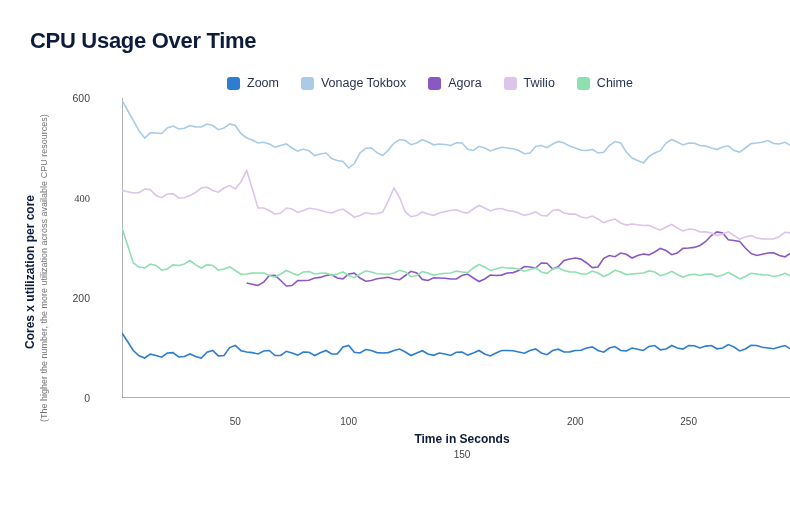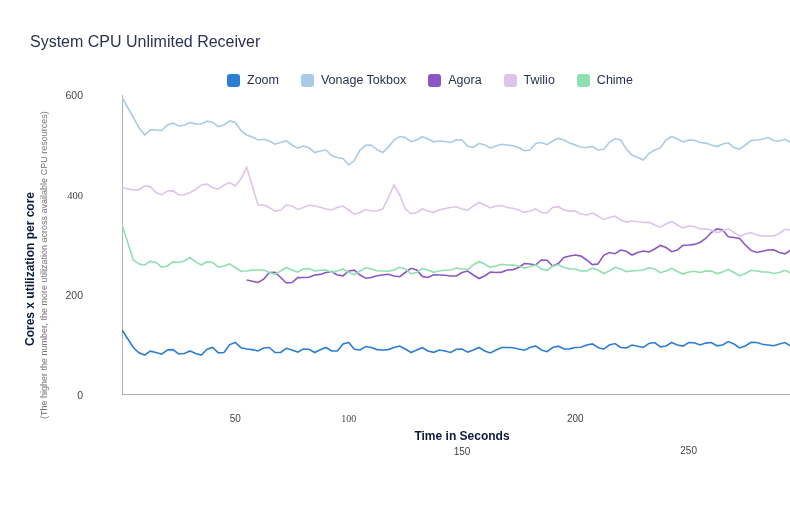--- a/index.html
+++ b/index.html
@@ -38,41 +38,41 @@
   }
   .ylab { font-size: 12px; font-weight: 800; color: #0d1b3d; white-space: nowrap; }
   .ylab-sub { font-size: 9px; color: #777; white-space: nowrap; line-height: 1.15; margin-top: 2px; }
   .plot {
     position: relative;
     width: 680px;
     height: 300px;
     margin-left: 50px;
   }
   .yticks { position: absolute; left: -32px; top: 0; height: 100%; }
-  .ytick { position: absolute; right: 7px; transform: translateY(-50%); font-size: 10.5px; color: #444; }
+  .ytick { position: absolute; right: 0; transform: translateY(-50%); font-size: 10.5px; color: #444; }
   .xticks { position: absolute; bottom: -18px; left: 0; width: 100%; }
   .xtick { position: absolute; transform: translateX(-50%); font-size: 10px; color: #444; }
   .axis-line { stroke: #666; stroke-width: 1; }
   .xlab {
     text-align: center;
     font-size: 12px;
     font-weight: 800;
     color: #0d1b3d;
     margin-top: 34px;
     margin-left: 50px;
     width: 680px;
   }
   svg.lines { position: absolute; inset: 0; }
   .series { fill: none; stroke-width: 1.6; }
 </style>
 </head>
 <body>
 
 <div class="wrap">
-  <div class="subtitle">System CPU Unlimited Receiver</div>
+  <div class="title">CPU Usage Over Time</div>
 
   <div class="legend" id="legend">
       <div class="legend-item">
         <span class="swatch" style="background: rgb(45, 125, 210);"></span>
         <span>Zoom</span>
       </div>
       <div class="legend-item">
         <span class="swatch" style="background: rgb(169, 203, 232);"></span>
         <span>Vonage Tokbox</span>
       </div>
@@ -98,24 +98,24 @@
 
     <div class="plot" id="plot">
       <div class="yticks" id="yticks">
           <div class="ytick" style="top: 300px;">0</div>
           <div class="ytick" style="top: 200px;">200</div>
           <div class="ytick" style="top: 100px; font-family: Liberation Serif, serif;">400</div>
           <div class="ytick" style="top: 0px;">600</div>
         </div>
       <div class="xticks" id="xticks">
           <div class="xtick" style="left: 113.333px;">50</div>
-          <div class="xtick" style="left: 226.667px; font-family: Liberation Serif, serif;">100</div>
+          <div class="xtick" style="left: 226.667px;">100</div>
           <div class="xtick" style="left: 340px; margin-top: 33px;">150</div>
           <div class="xtick" style="left: 453.333px;">200</div>
-          <div class="xtick" style="left: 566.667px; margin-top: 32px;">250</div>
+          <div class="xtick" style="left: 566.667px;">250</div>
         </div>
       <svg class="lines" id="svg" viewBox="0 0 680 300" preserveAspectRatio="none">
         <line class="axis-line" x1="0" y1="0" x2="0" y2="300"></line>
         <line class="axis-line" x1="0" y1="300" x2="680" y2="300"></line>
       <polyline points="0.0,235.0 5.7,243.8 11.3,252.5 17.0,257.8 22.7,260.0 28.3,256.1 34.0,257.5 39.7,259.2 45.3,255.0 51.0,254.6 56.7,259.0 62.3,258.5 68.0,256.0 73.7,258.6 79.3,260.0 85.0,254.2 90.7,252.5 96.3,257.9 102.0,257.5 107.7,249.6 113.3,247.5 119.0,252.7 124.7,254.0 130.3,254.6 136.0,256.0 141.7,253.0 147.3,252.5 153.0,257.5 158.7,257.5 164.3,253.3 170.0,255.0 175.7,257.1 181.3,254.0 187.0,254.3 192.7,257.5 198.3,254.8 204.0,252.5 209.7,256.0 215.3,256.0 221.0,249.0 226.7,247.5 232.3,254.2 238.0,255.0 243.7,251.5 249.3,252.5 255.0,254.6 260.7,255.0 266.3,254.6 272.0,252.5 277.7,251.0 283.3,254.0 289.0,257.5 294.7,255.0 300.3,252.7 306.0,256.0 311.7,257.3 317.3,255.0 323.0,256.0 328.7,257.5 334.3,254.3 340.0,254.0 345.7,257.1 351.3,255.0 357.0,252.5 362.7,256.0 368.3,258.0 374.0,255.0 379.7,252.5 385.3,252.5 391.0,252.8 396.7,254.0 402.3,255.2 408.0,252.5 413.7,250.9 419.3,255.0 425.0,256.7 430.7,252.5 436.3,251.2 442.0,254.0 447.7,253.9 453.3,252.5 459.0,252.3 464.7,250.0 470.3,248.9 476.0,252.5 481.7,254.2 487.3,250.0 493.0,248.5 498.7,252.5 504.3,252.9 510.0,250.0 515.7,251.2 521.3,252.5 527.0,248.4 532.7,247.5 538.3,251.9 544.0,251.0 549.7,247.5 555.3,250.0 561.0,251.1 566.7,247.5 572.3,247.7 578.0,250.0 583.7,248.1 589.3,247.5 595.0,250.8 600.7,250.0 606.3,246.6 612.0,249.0 617.7,252.9 623.3,251.0 629.0,247.3 634.7,247.5 640.3,249.2 646.0,250.0 651.7,250.7 657.3,249.0 663.0,247.5 668.7,251.0 674.3,252.2 680.0,247.5" class="series" stroke="#2d7dd2"></polyline>
           <polyline points="0.0,2.5 5.7,12.5 11.3,22.5 17.0,32.8 22.7,40.0 28.3,34.8 34.0,35.0 39.7,35.5 45.3,30.0 51.0,28.1 56.7,31.0 62.3,30.3 68.0,27.5 73.7,28.9 79.3,29.0 85.0,26.2 90.7,27.5 96.3,31.7 102.0,30.0 107.7,25.9 113.3,27.5 119.0,35.7 124.7,40.0 130.3,42.1 136.0,45.0 141.7,44.3 147.3,46.0 153.0,49.2 158.7,47.5 164.3,45.8 170.0,50.0 175.7,53.1 181.3,51.0 187.0,52.8 192.7,57.5 198.3,56.0 204.0,55.0 209.7,60.5 215.3,62.5 221.0,63.5 226.7,70.0 232.3,65.5 238.0,55.0 243.7,50.3 249.3,50.0 255.0,54.6 260.7,57.5 266.3,52.1 272.0,45.0 277.7,41.5 283.3,42.5 289.0,46.7 294.7,45.0 300.3,41.7 306.0,44.0 311.7,46.8 317.3,46.0 323.0,46.5 328.7,47.5 334.3,44.8 340.0,45.0 345.7,51.3 351.3,52.5 357.0,48.3 362.7,50.0 368.3,53.0 374.0,51.0 379.7,49.3 385.3,50.0 391.0,50.8 396.7,52.5 402.3,55.7 408.0,55.0 413.7,48.4 419.3,47.5 425.0,49.7 430.7,46.0 436.3,43.4 442.0,45.0 447.7,48.1 453.3,50.0 459.0,52.3 464.7,52.5 470.3,51.4 476.0,55.0 481.7,54.2 487.3,47.5 493.0,43.5 498.7,45.0 504.3,54.1 510.0,60.0 515.7,62.5 521.3,65.0 527.0,58.4 532.7,55.0 538.3,52.7 544.0,45.0 549.7,41.5 555.3,44.0 561.0,46.9 566.7,45.0 572.3,45.2 578.0,47.5 583.7,48.1 589.3,50.0 595.0,51.6 600.7,49.0 606.3,47.8 612.0,52.5 617.7,54.1 623.3,50.0 629.0,45.6 634.7,45.0 640.3,44.2 646.0,42.5 651.7,45.5 657.3,46.0 663.0,44.3 668.7,47.5 674.3,49.2 680.0,45.0" class="series" stroke="#a9cbe8"></polyline>
           <polyline points="124.7,185.0 130.3,186.3 136.0,187.5 141.7,184.1 147.3,177.5 153.0,177.3 158.7,182.5 164.3,188.0 170.0,187.5 175.7,182.6 181.3,182.5 187.0,182.3 192.7,180.0 198.3,179.4 204.0,177.5 209.7,176.7 215.3,180.0 221.0,180.9 226.7,176.0 232.3,175.1 238.0,180.0 243.7,183.2 249.3,182.5 255.0,180.8 260.7,180.0 266.3,179.3 272.0,181.0 277.7,181.7 283.3,177.5 289.0,173.3 294.7,175.0 300.3,181.4 306.0,182.5 311.7,179.8 317.3,180.0 323.0,180.3 328.7,181.0 334.3,181.0 340.0,177.5 345.7,176.0 351.3,180.0 357.0,183.5 362.7,181.0 368.3,177.0 374.0,177.5 379.7,177.1 385.3,175.0 391.0,174.6 396.7,172.5 402.3,168.5 408.0,169.0 413.7,170.0 419.3,165.0 425.0,165.2 430.7,171.0 436.3,168.5 442.0,162.5 447.7,161.0 453.3,160.0 459.0,161.1 464.7,165.0 470.3,169.6 476.0,169.0 481.7,160.3 487.3,157.5 493.0,158.7 498.7,155.0 504.3,156.3 510.0,160.0 515.7,157.6 521.3,156.0 527.0,156.9 532.7,154.0 538.3,150.4 544.0,152.5 549.7,156.7 555.3,155.0 561.0,150.4 566.7,150.0 572.3,149.4 578.0,147.5 583.7,143.5 589.3,137.5 595.0,133.9 600.7,135.0 606.3,141.7 612.0,142.5 617.7,143.5 623.3,150.0 629.0,155.4 634.7,157.5 640.3,156.2 646.0,155.0 651.7,154.7 657.3,157.5 663.0,158.9 668.7,155.0 674.3,149.5 680.0,150.0" class="series" stroke="#8a58c4"></polyline>
           <polyline points="0.0,92.5 5.7,93.8 11.3,95.0 17.0,94.6 22.7,91.0 28.3,91.6 34.0,97.5 39.7,99.7 45.3,96.0 51.0,95.6 56.7,100.0 62.3,99.8 68.0,97.5 73.7,94.4 79.3,90.0 85.0,89.2 90.7,92.5 96.3,94.2 102.0,90.0 107.7,87.6 113.3,91.0 119.0,83.7 124.7,72.5 130.3,90.8 136.0,110.0 141.7,110.0 147.3,112.5 153.0,116.2 158.7,115.0 164.3,110.0 170.0,111.0 175.7,114.4 181.3,112.5 187.0,110.3 192.7,111.0 198.3,112.3 204.0,114.0 209.7,115.0 215.3,112.5 221.0,111.0 226.7,115.0 232.3,119.2 238.0,117.5 243.7,114.5 249.3,116.0 255.0,115.8 260.7,114.0 266.3,102.8 272.0,90.0 277.7,99.8 283.3,114.0 289.0,118.7 294.7,117.5 300.3,114.0 306.0,116.0 311.7,117.3 317.3,115.0 323.0,113.5 328.7,112.5 334.3,111.8 340.0,114.0 345.7,115.1 351.3,111.0 357.0,107.5 362.7,110.0 368.3,113.0 374.0,111.0 379.7,110.5 385.3,112.5 391.0,113.3 396.7,115.0 402.3,117.4 408.0,116.0 413.7,113.9 419.3,117.5 425.0,117.9 430.7,112.5 436.3,111.7 442.0,115.0 447.7,116.1 453.3,116.0 459.0,119.0 464.7,120.0 470.3,118.1 476.0,121.0 481.7,124.7 487.3,122.5 493.0,121.0 498.7,125.0 504.3,127.1 510.0,126.0 515.7,126.7 521.3,127.5 527.0,127.2 532.7,130.0 538.3,132.2 544.0,129.0 549.7,126.5 555.3,130.0 561.0,132.9 566.7,131.0 572.3,131.5 578.0,134.0 583.7,133.9 589.3,135.0 595.0,137.6 600.7,136.0 606.3,133.8 612.0,137.5 617.7,141.1 623.3,139.0 629.0,137.6 634.7,140.0 640.3,140.9 646.0,141.0 651.7,141.0 657.3,138.5 663.0,134.3 668.7,135.0 674.3,139.2 680.0,137.5" class="series" stroke="#dcc4ea"></polyline>
           <polyline points="0.0,130.0 5.7,147.5 11.3,165.0 17.0,169.1 22.7,170.0 28.3,166.1 34.0,167.5 39.7,172.2 45.3,171.0 51.0,166.9 56.7,167.5 62.3,166.0 68.0,162.5 73.7,166.9 79.3,170.0 85.0,166.7 90.7,167.5 96.3,172.2 102.0,171.0 107.7,168.9 113.3,172.5 119.0,176.2 124.7,176.0 130.3,175.1 136.0,175.0 141.7,175.0 147.3,177.5 153.0,179.2 158.7,176.0 164.3,172.5 170.0,175.0 175.7,177.1 181.3,174.0 187.0,173.6 192.7,176.0 198.3,175.3 204.0,175.0 209.7,177.3 215.3,176.0 221.0,174.0 226.7,177.5 232.3,179.7 238.0,176.0 243.7,172.8 249.3,174.0 255.0,175.8 260.7,176.0 266.3,176.3 272.0,175.0 277.7,172.3 283.3,174.0 289.0,178.7 294.7,177.5 300.3,173.5 306.0,175.0 311.7,177.3 317.3,176.0 323.0,175.3 328.7,175.0 334.3,173.1 340.0,174.0 345.7,174.6 351.3,170.0 357.0,166.5 362.7,169.0 368.3,172.5 374.0,171.0 379.7,169.3 385.3,170.0 391.0,170.1 396.7,171.0 402.3,173.2 408.0,171.5 413.7,169.9 419.3,174.0 425.0,175.4 430.7,171.0 436.3,169.7 442.0,172.5 447.7,173.9 453.3,174.0 459.0,176.0 464.7,176.0 470.3,173.1 476.0,175.0 481.7,178.5 487.3,176.0 493.0,172.3 498.7,174.0 504.3,176.6 510.0,176.0 515.7,175.5 521.3,175.0 527.0,172.9 532.7,174.0 538.3,177.7 544.0,176.0 549.7,173.3 555.3,176.5 561.0,179.1 566.7,177.0 572.3,176.2 578.0,177.5 583.7,176.1 589.3,176.0 595.0,178.6 600.7,177.0 606.3,174.3 612.0,177.5 617.7,180.9 623.3,178.5 629.0,175.3 634.7,176.0 640.3,176.9 646.0,177.0 651.7,178.5 657.3,177.5 663.0,175.3 668.7,178.0 674.3,180.0 680.0,176.0" class="series" stroke="#8fe0b0"></polyline>
         </svg>

